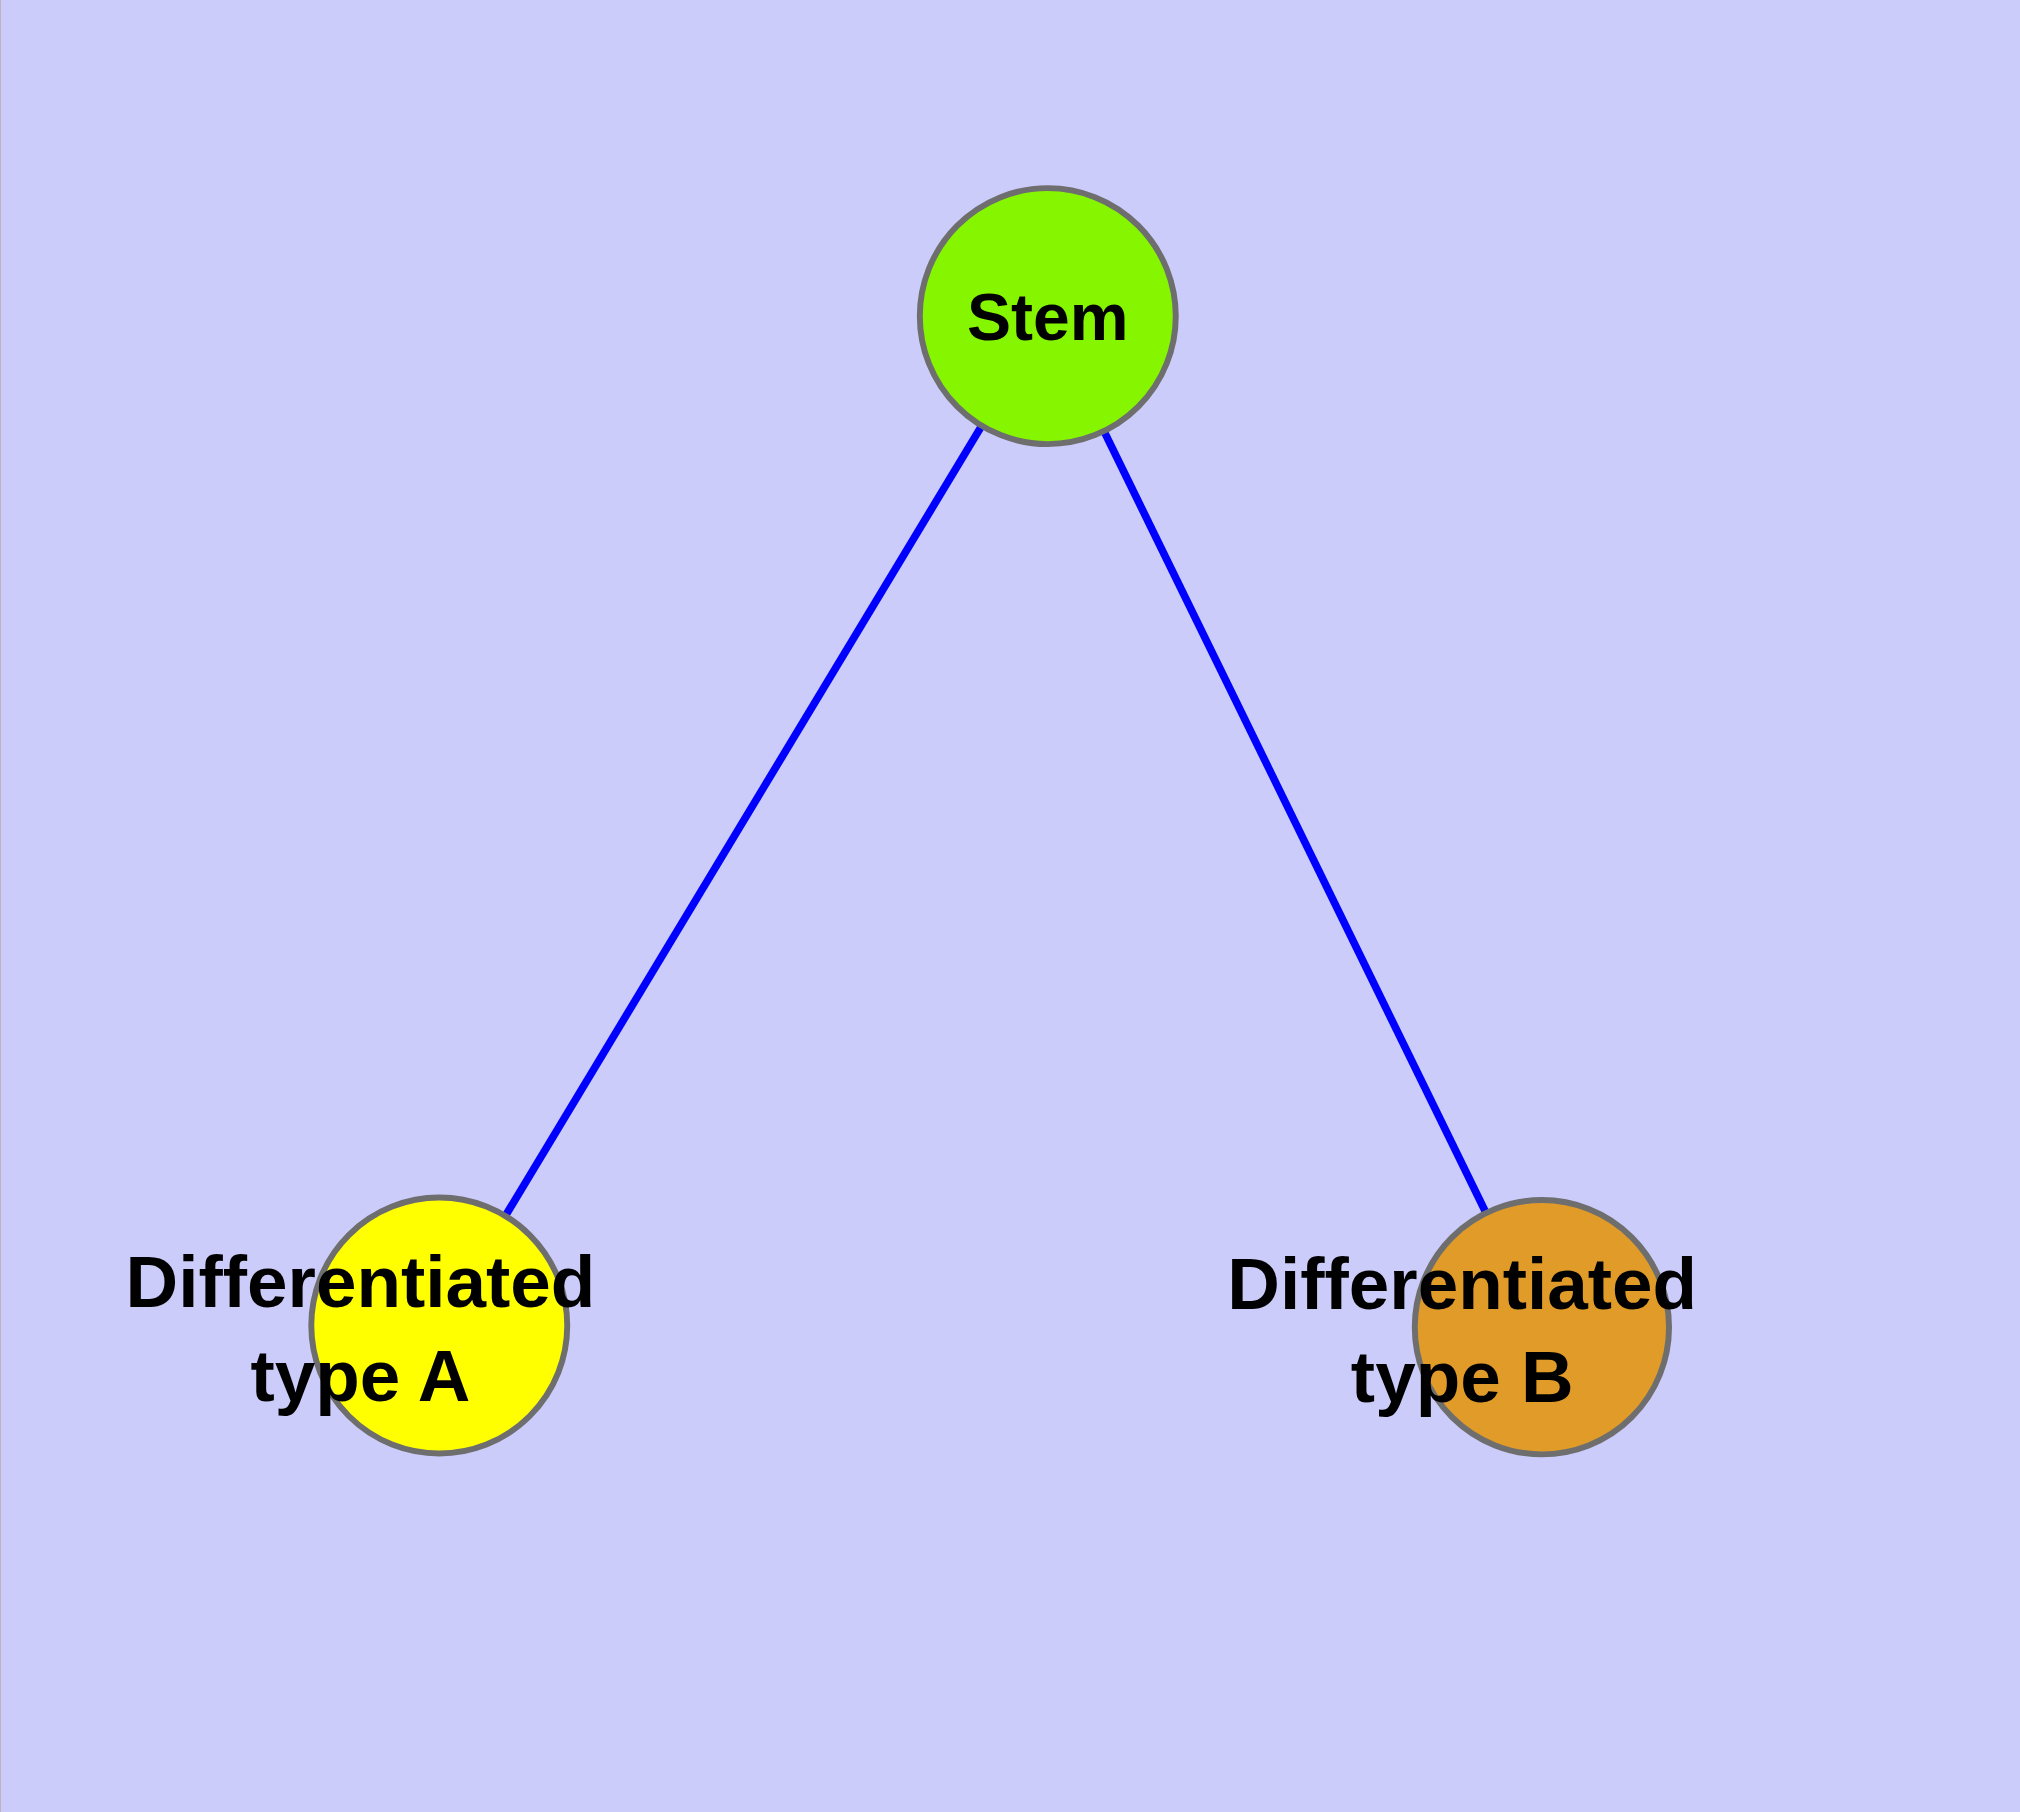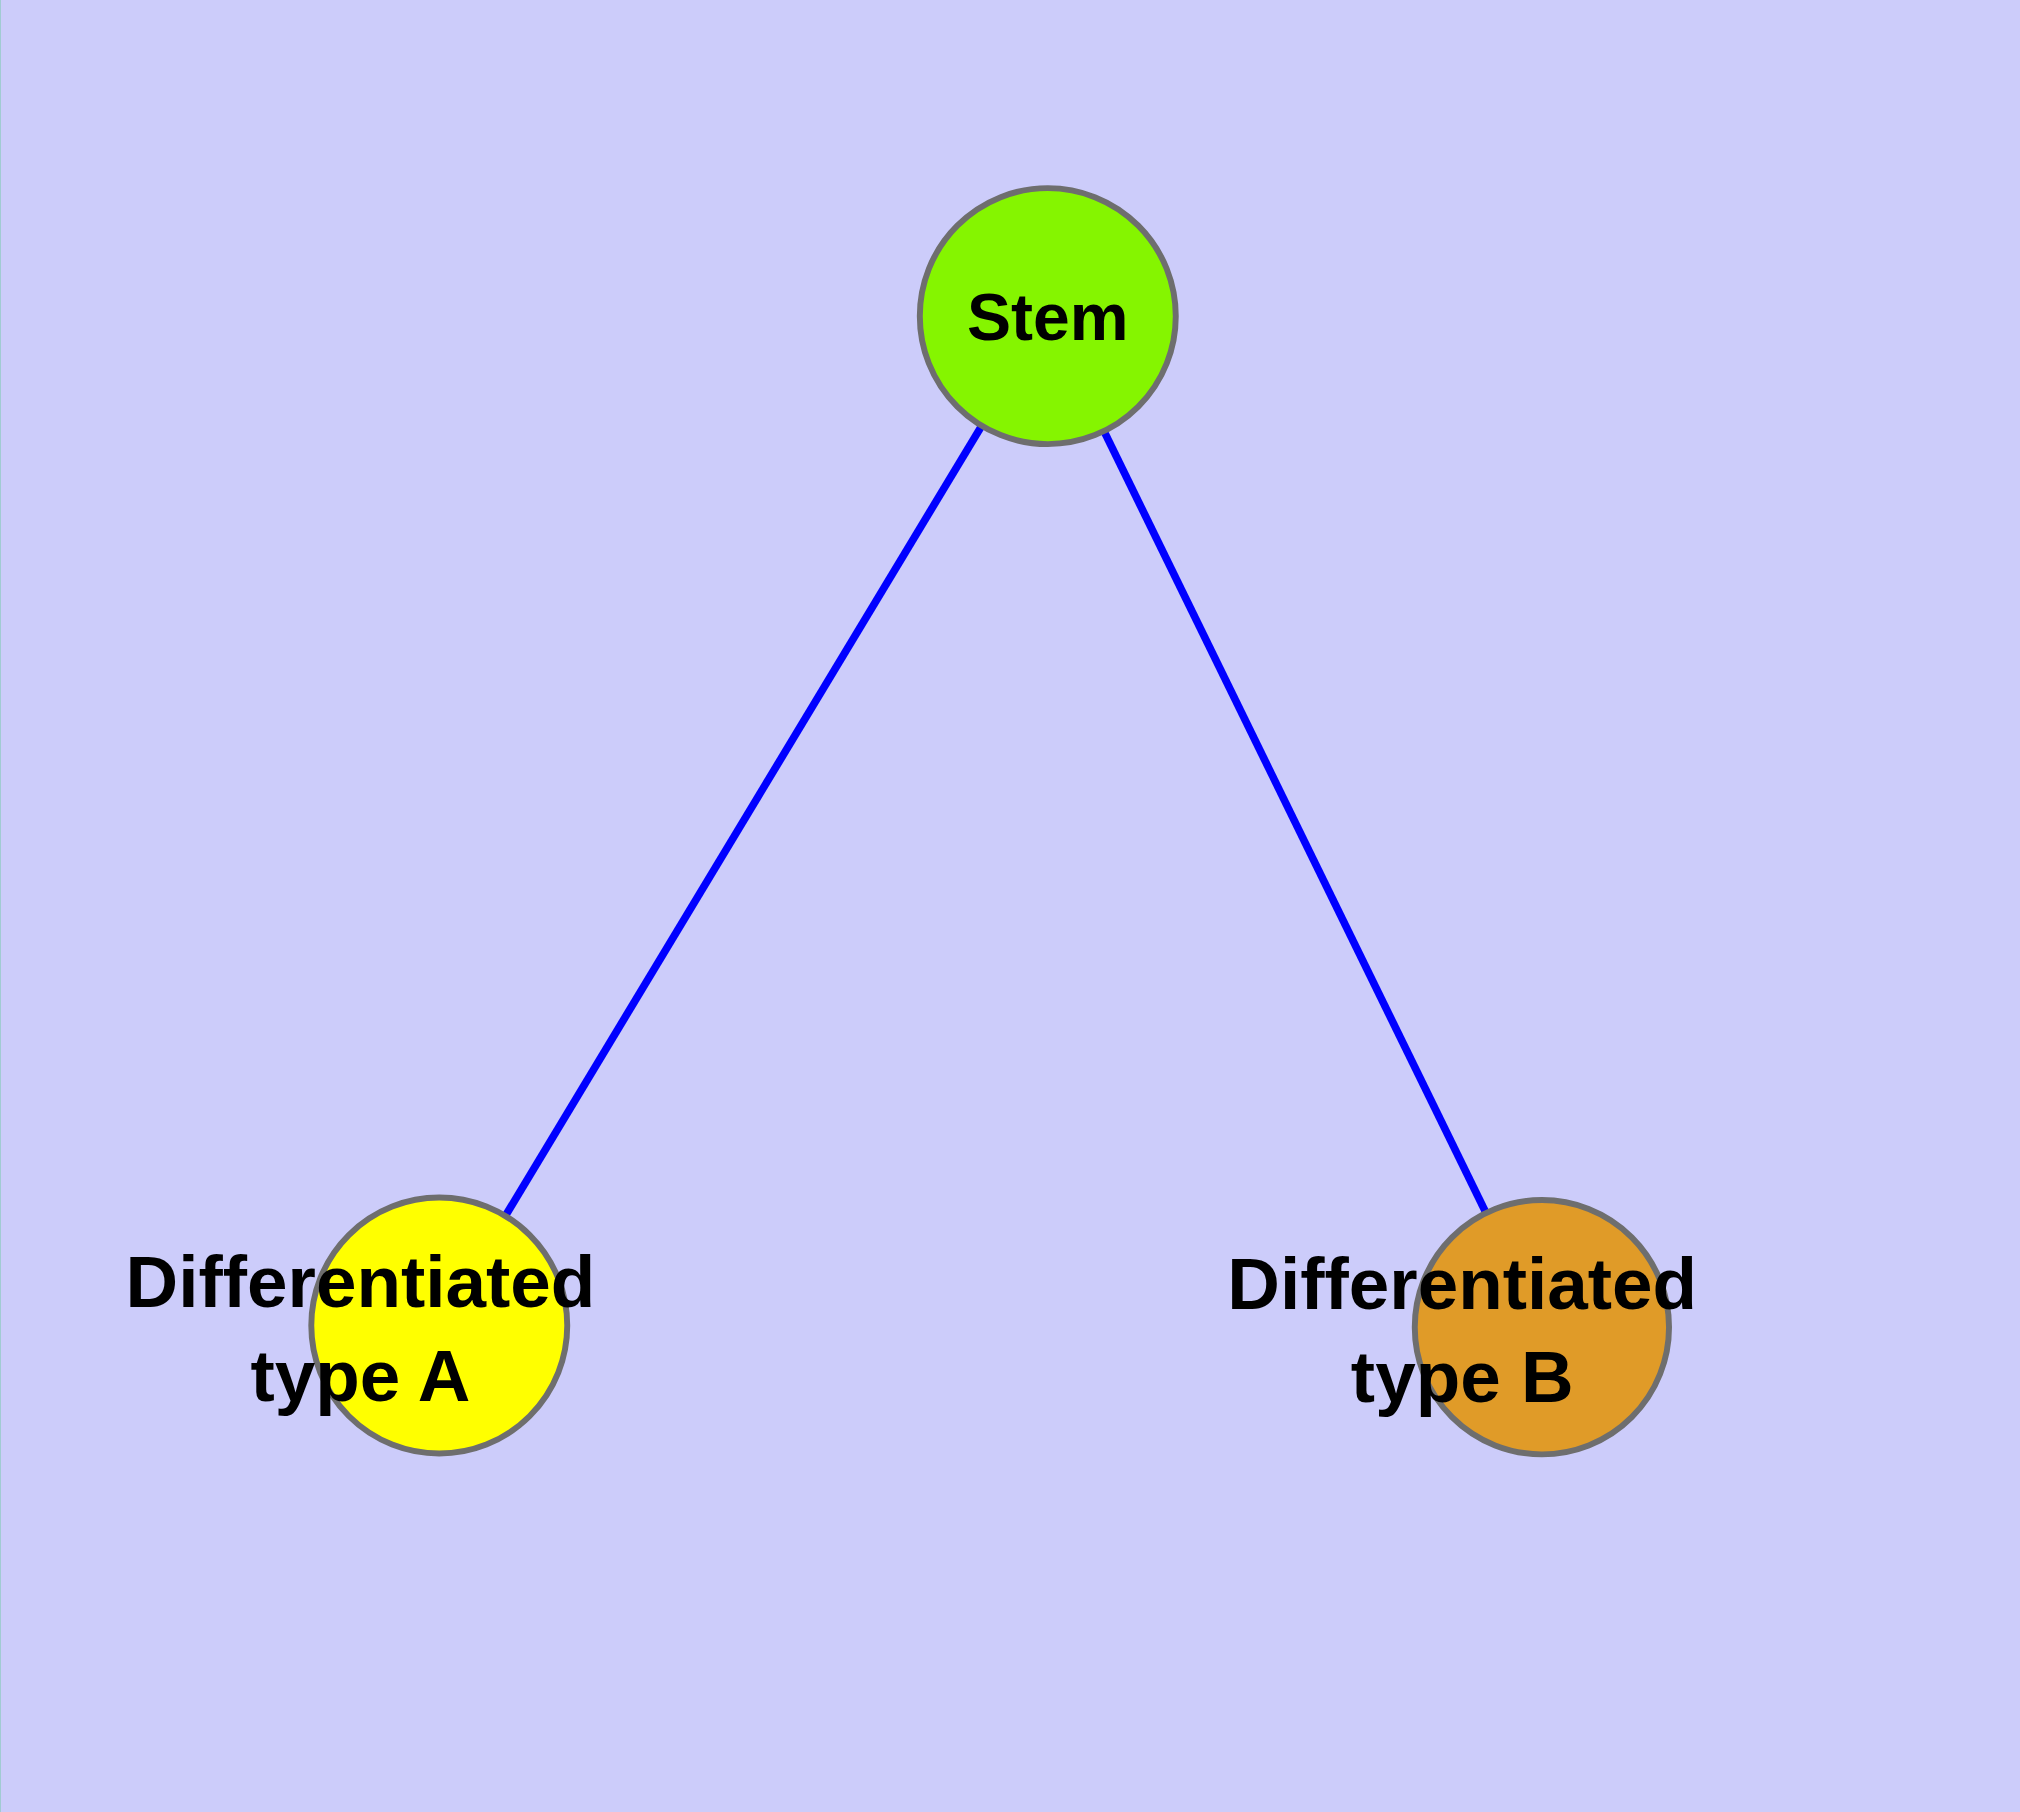--- a/index.html
+++ b/index.html
@@ -10,21 +10,21 @@
   body {
     width: 2021px;
     height: 1812px;
     overflow: hidden;
     font-family: "Liberation Sans", sans-serif;
   }
   #graph-canvas {
     position: relative;
     width: 2021px;
     height: 1812px;
-    background: #22c55e;
+    background: #a16207;
   }
   #graph-svg {
     position: absolute;
     top: 0;
     left: 0;
     width: 2021px;
     height: 1812px;
     display: block;
   }
   .node-label {

